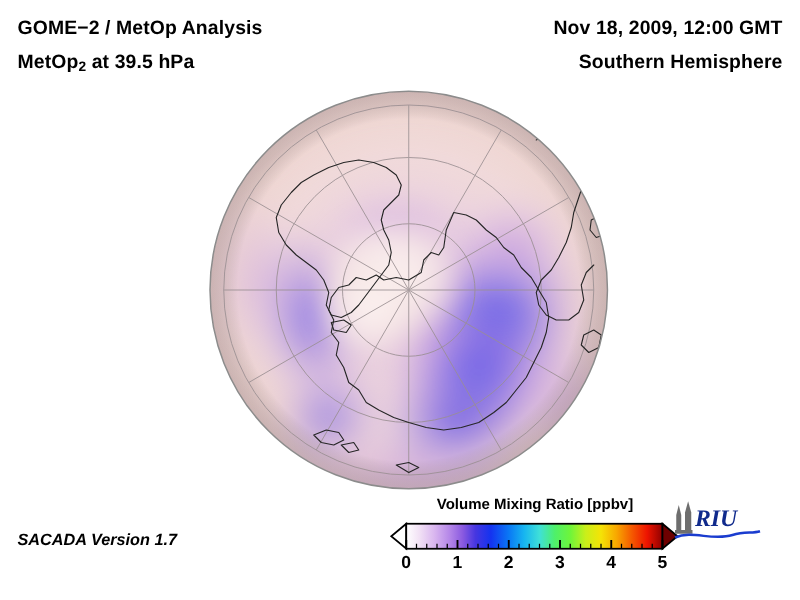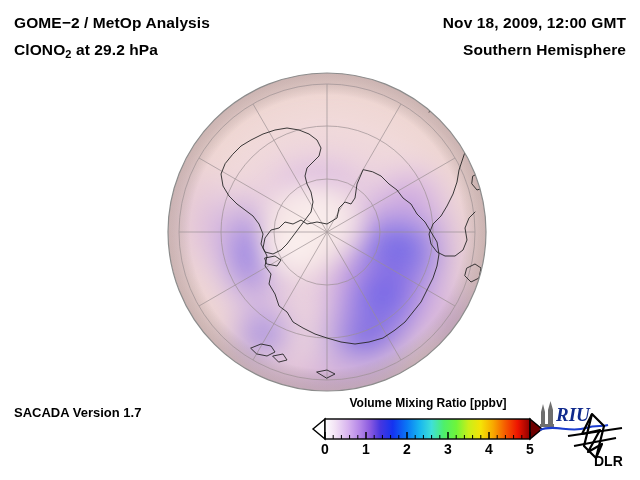--- a/index.html
+++ b/index.html
@@ -21,21 +21,21 @@
   #hemi-line{right:14px;top:41px;text-align:center;}
   .sub{font-size:11px;vertical-align:-3px;}
 
   
   #globe-wrap{position:absolute;left:167px;top:72px;width:320px;height:320px;}
   #globe-svg{display:block;width:320px;height:320px;}
 
   
   .foot{position:absolute;left:14px;font-weight:bold;font-size:13px;white-space:nowrap;}
   #foot1{top:402px;}
-  #foot2{top:405px;}
+  #foot2{top:424px;font-style:italic;}
   #foot3{top:446px;}
 
   
   #cb-title{position:absolute;left:313px;top:396px;width:230px;text-align:center;
             font-weight:bold;font-size:12px;white-space:nowrap;}
   #cb-wrap{position:absolute;left:305px;top:417px;width:246px;height:24px;}
   #cb-svg{display:block;}
   #cb-ticks{position:absolute;left:305px;top:441px;width:246px;height:22px;}
   .cb-lab{position:absolute;top:0;width:22px;margin-left:-11px;text-align:center;
           font-weight:bold;font-size:14px;}
@@ -44,21 +44,21 @@
   #riu-logo{position:absolute;left:536px;top:372px;width:74px;height:34px;margin-top:28px;}
   #dlr-logo{position:absolute;left:558px;top:412px;width:74px;height:56px;}
 </style>
 </head>
 <body>
 
 <div id="root">
 
   <div class="hdr" id="title-line1">GOME−2 / MetOp Analysis</div>
 
-  <div class="hdr" id="title-line2"><span>ClONO</span><span class="sub">2</span><span> at 29.2 hPa</span></div>
+  <div class="hdr" id="title-line2"><span>MetOp</span><span class="sub">2</span><span> at 39.5 hPa</span></div>
 
   <div class="hdr" id="date-line">Nov 18, 2009, 12:00 GMT</div>
 
   <div class="hdr" id="hemi-line">Southern Hemisphere</div>
 
   <div id="globe-wrap">
     <svg id="globe-svg" viewBox="0 0 320 320" xmlns="http://www.w3.org/2000/svg">
       <defs>
         <clipPath id="disc">
             <circle cx="160" cy="160" r="159"></circle>
@@ -294,25 +294,14 @@
         <path d="M12,26 L12,10 L14.5,1 L17,10 L17,26 Z"></path>
         <rect x="4" y="24" width="14" height="3"></rect>
       </g>
 
       <text x="20" y="21" font-family="'Liberation Serif', serif" font-size="19" font-style="italic" font-weight="bold" fill="#102a8c">RIU</text>
 
       <path d="M4,30 C18,24 34,33 50,28 C60,25 66,27 72,25" fill="none" stroke="#1a3ccf" stroke-width="2"></path>
     </svg>
   </div>
 
-  <div id="dlr-logo">
-    <svg width="74" height="56" viewBox="0 0 74 56" xmlns="http://www.w3.org/2000/svg">
-      <g fill="none" stroke="#000000" stroke-width="2.2" stroke-linejoin="round">
-        <path d="M34,2 L24,22 L42,18 L30,40 L44,32 L38,46"></path>
-        <path d="M10,24 L64,16"></path>
-        <path d="M16,34 L58,26"></path>
-        <path d="M34,2 L46,14 L38,46 L26,34 Z"></path>
-      </g>
-      <text x="36" y="54" font-family="'Liberation Sans', sans-serif" font-size="14" font-weight="bold" fill="#000000">DLR</text>
-    </svg>
-  </div>
 
 </div>
 
 </body></html>

